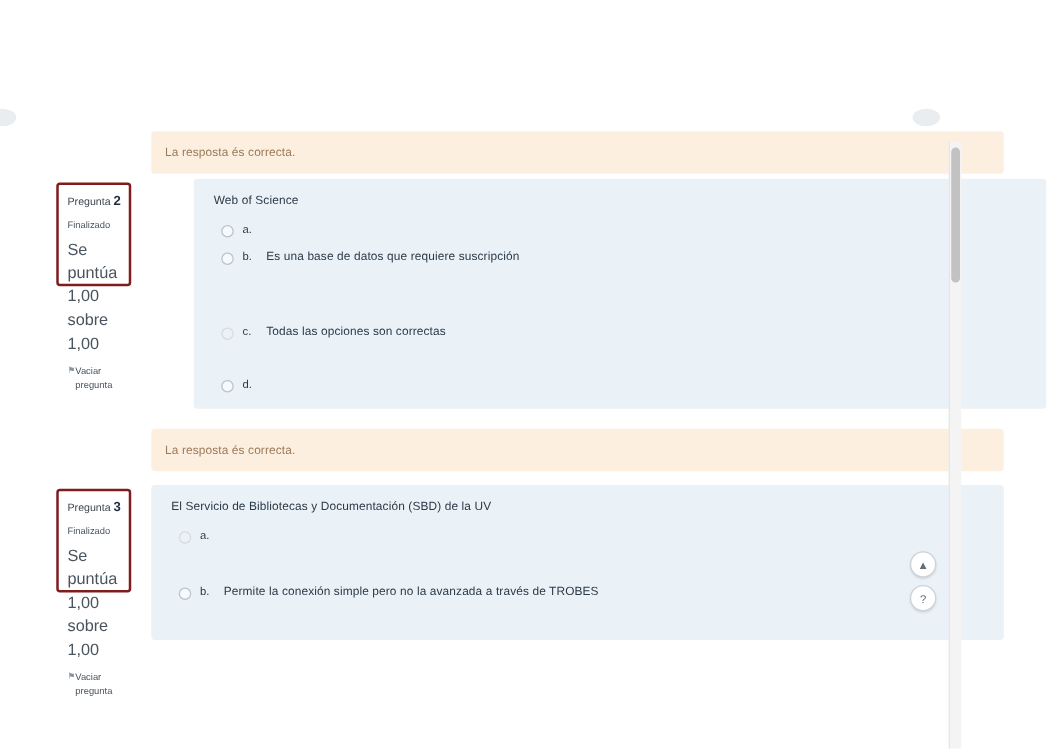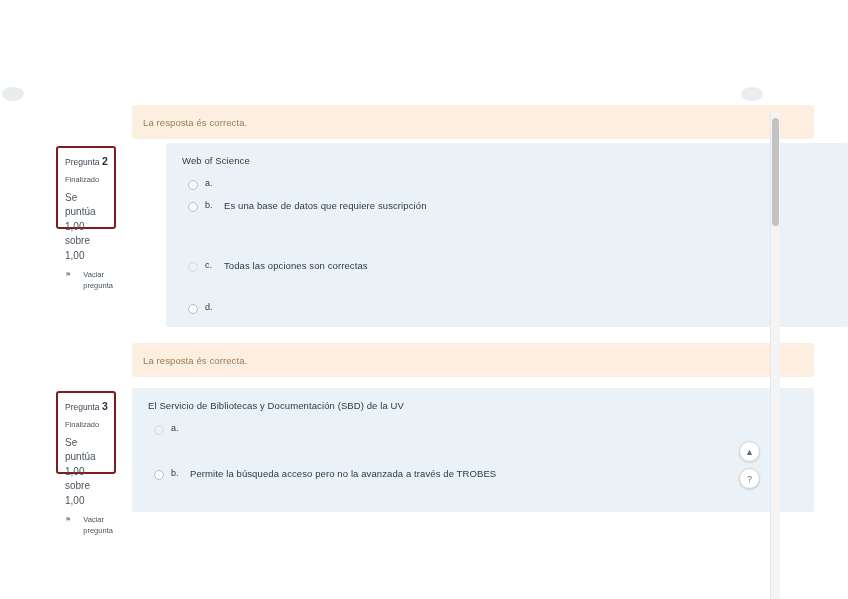--- a/index.html
+++ b/index.html
@@ -9,21 +9,21 @@
   body {
     width: 848px;
     height: 599px;
     background: #ffffff;
     font-family: "Liberation Sans", sans-serif;
     overflow: hidden;
     position: relative;
   }
   .page {
     position: absolute;
-    left: 12px; top: 0;
+    left: 1px; top: 0;
     width: 768px;
     height: 599px;
     background: #ffffff;
   }
 
   
   .content-area {
     position: absolute;
     left: 0;
     top: 80px;
@@ -69,32 +69,32 @@
   .qinfo .qnum b {
     font-size: 10.5px;
     color: #1f2d3d;
   }
   .qinfo .qstate {
     font-size: 7.5px;
     color: #4a545e;
     margin-bottom: 7px;
   }
   .qinfo .qmark {
-    font-size: 10px;
+    font-size: 13px;
     color: #4a545e;
     line-height: 1.45;
     margin-bottom: 7px;
   }
   .qinfo .qflag {
     font-size: 7.5px;
     color: #4a545e;
     line-height: 1.45;
     display: flex;
     align-items: flex-start;
-    gap: 12px;
+    gap: 0;
   }
   .qinfo .qflag .flag-icon {
     color: #8a949e;
     font-size: 7px;
     line-height: 1.5;
   }
 
   
   .qbody {
     position: absolute;
@@ -266,21 +266,21 @@
       <p class="qtext">El Servicio de Bibliotecas y Documentación (SBD) de la UV</p>
 
       <div class="answer" style="margin-bottom:33px;">
         <div class="radio faint"></div>
         <div class="alabel">a.</div>
       </div>
 
       <div class="answer" style="margin-bottom:0;">
         <div class="radio"></div>
         <div class="alabel">b.</div>
-        <div class="atext">Permite la búsqueda acceso pero no la avanzada a través de TROBES</div>
+        <div class="atext">Permite la conexión simple pero no la avanzada a través de TROBES</div>
       </div>
     </div>
 
   </div>
 
   <div class="fab fab-top">
     <span>▲</span>
   </div>
   <div class="fab fab-help">
     <span>?</span>

